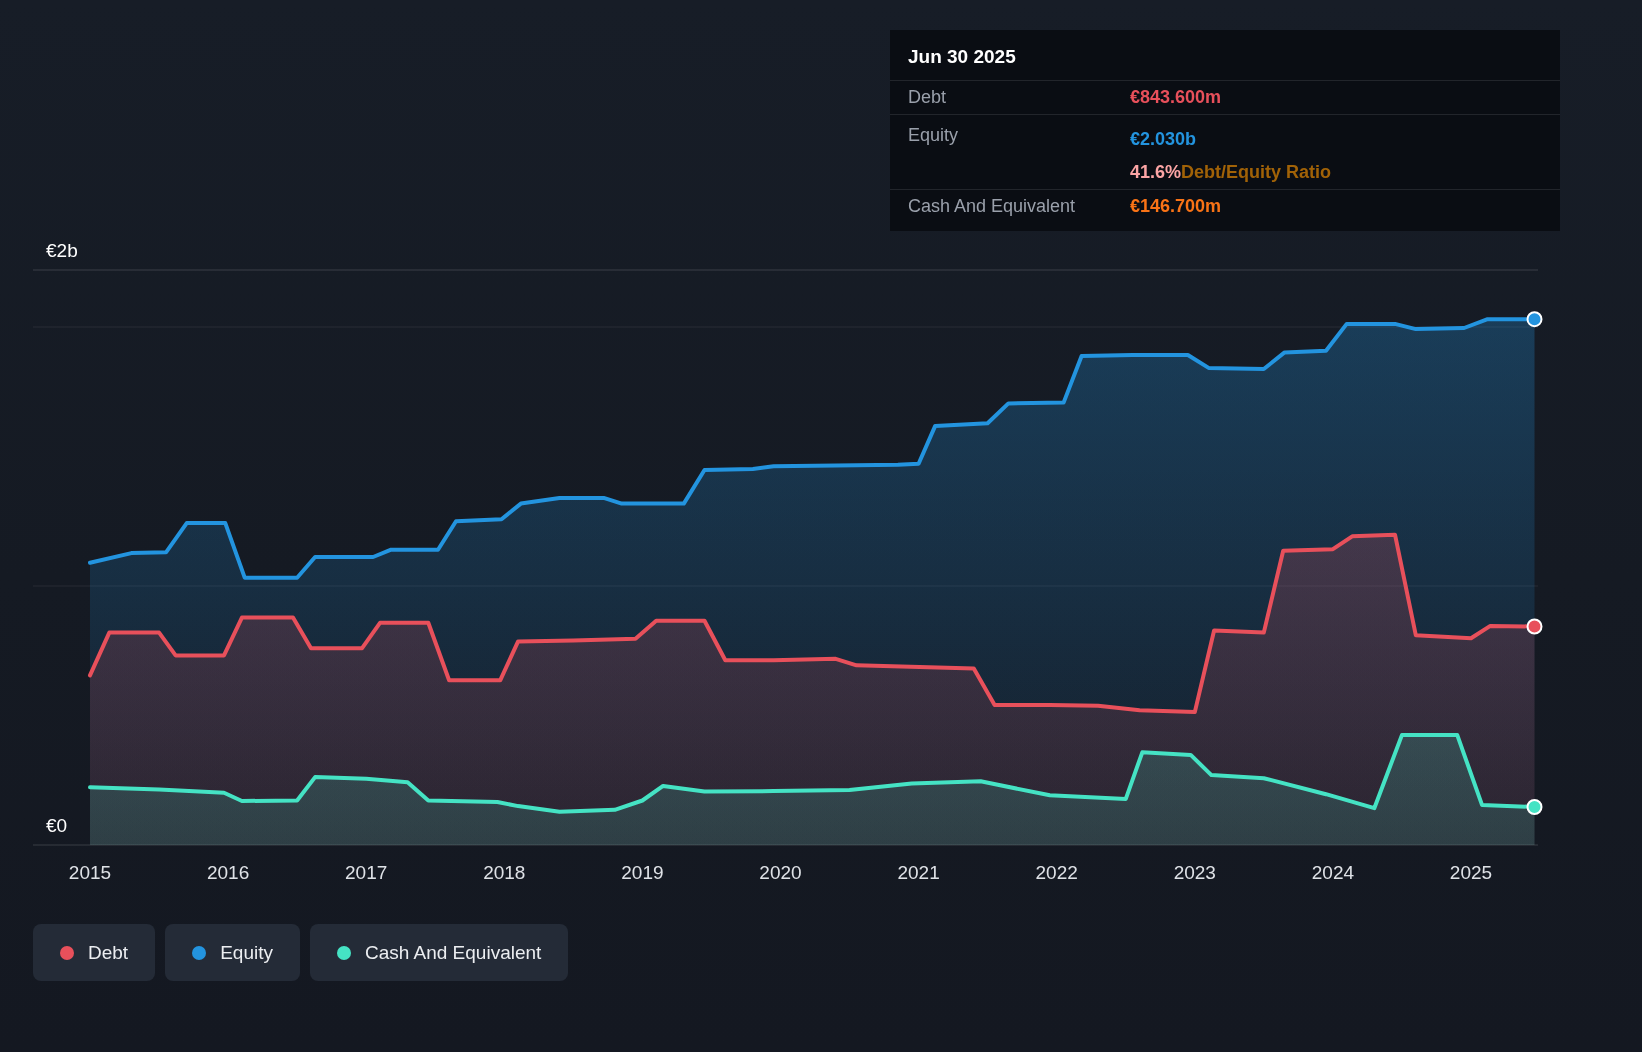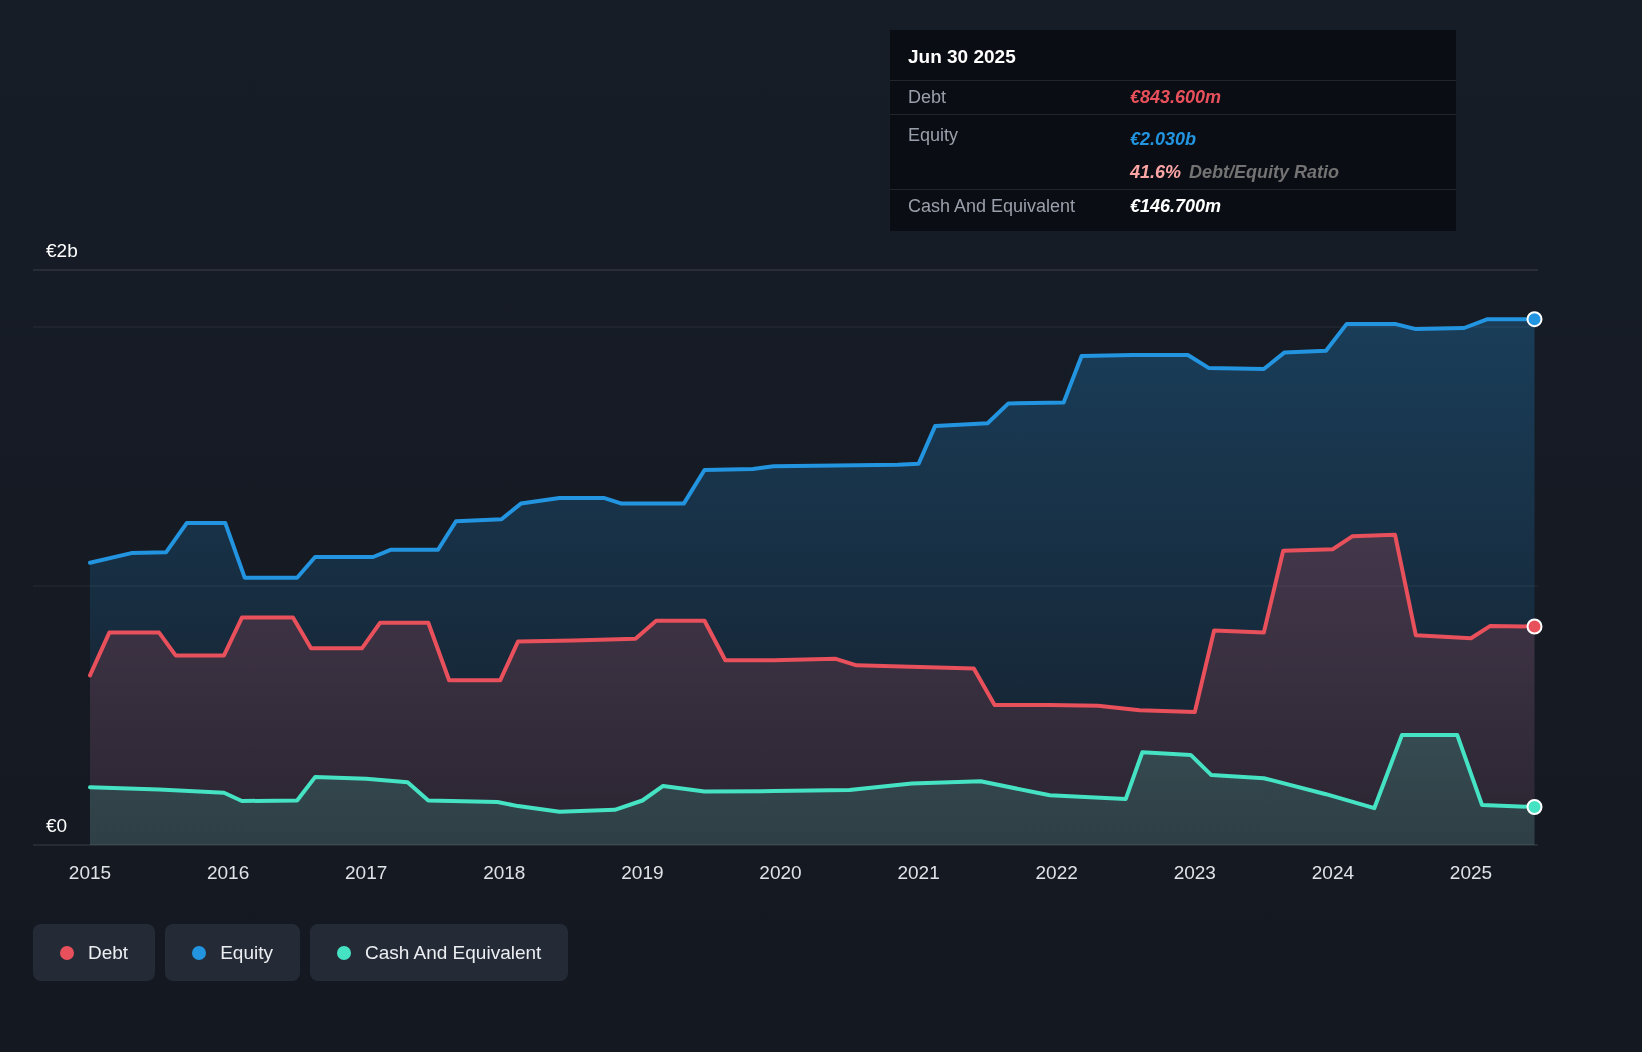--- a/index.html
+++ b/index.html
@@ -10,38 +10,38 @@
     overflow: hidden;
   }
   .stage {
     position: relative; width: 1642px; height: 1052px;
     background: linear-gradient(180deg, #171d27 0%, #151a23 55%, #141821 100%);
   }
   #chart-svg { position: absolute; left: 0; top: 0; }
 
   
   .tooltip {
-    position: absolute; left: 890px; top: 30px; width: 566px;
+    position: absolute; left: 890px; top: 30px; width: 670px;
     background: #0a0d13; color: #ffffff; z-index: 5;
     padding-bottom: 8px;
   }
   .tt-title { font-size: 19px; font-weight: 700; padding: 16px 18px 12px 18px; }
   .tt-row {
     display: grid; grid-template-columns: 222px 1fr; align-items: center;
     padding: 6px 18px; font-size: 18px;
     border-top: 1px solid rgba(255,255,255,0.10);
   }
   .tt-row.no-border { border-top: none; }
   .tt-label { color: #9aa0ab; }
-  .tt-value { font-weight: 700; font-style: italic; }
+  .tt-value { font-weight: 700; }
   .v-debt { color: #e8505b; }
   .v-equity { color: #2394df; margin-top: 8px; }
-  .v-cash { color: #ffffff; }
+  .v-cash { color: #f97316; }
   .v-ratio { color: #fca5a5; font-weight: 700; }
-  .v-ratio-label { color: #737373; font-weight: 700; margin-left: 8px; }
+  .v-ratio-label { color: #a16207; font-weight: 700; }
 
   
   .legend { position: absolute; left: 33px; top: 924px; display: flex; gap: 10px; z-index: 5; }
   .pill {
     display: flex; align-items: center; gap: 14px;
     background: #242b37; border-radius: 8px;
     height: 57px; padding: 0 27px;
     font-size: 19px; color: #eceef1; cursor: pointer;
   }
   .dot { width: 14px; height: 14px; border-radius: 50%; background: #888; }

